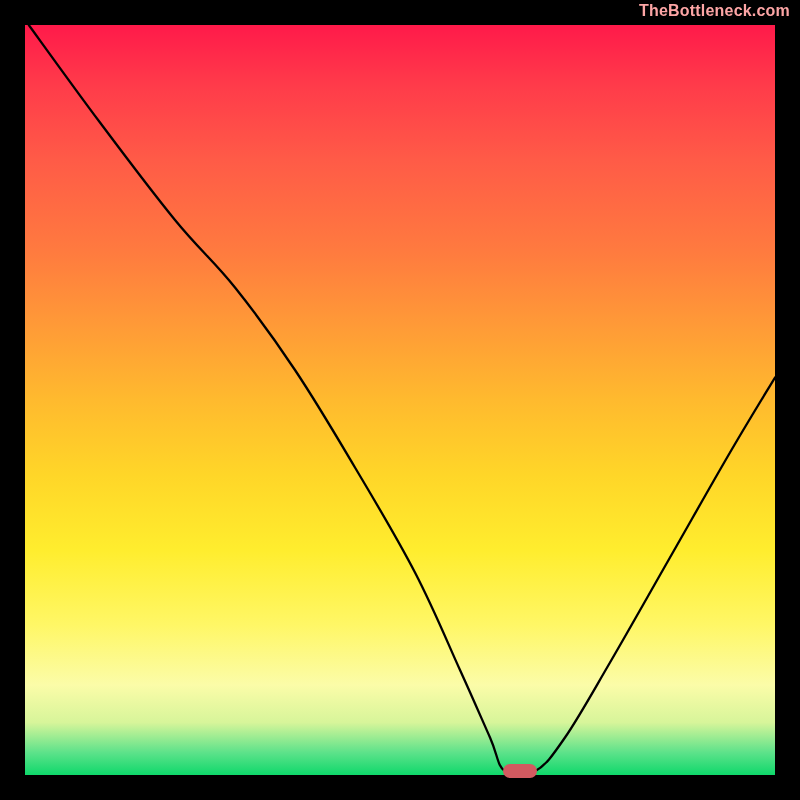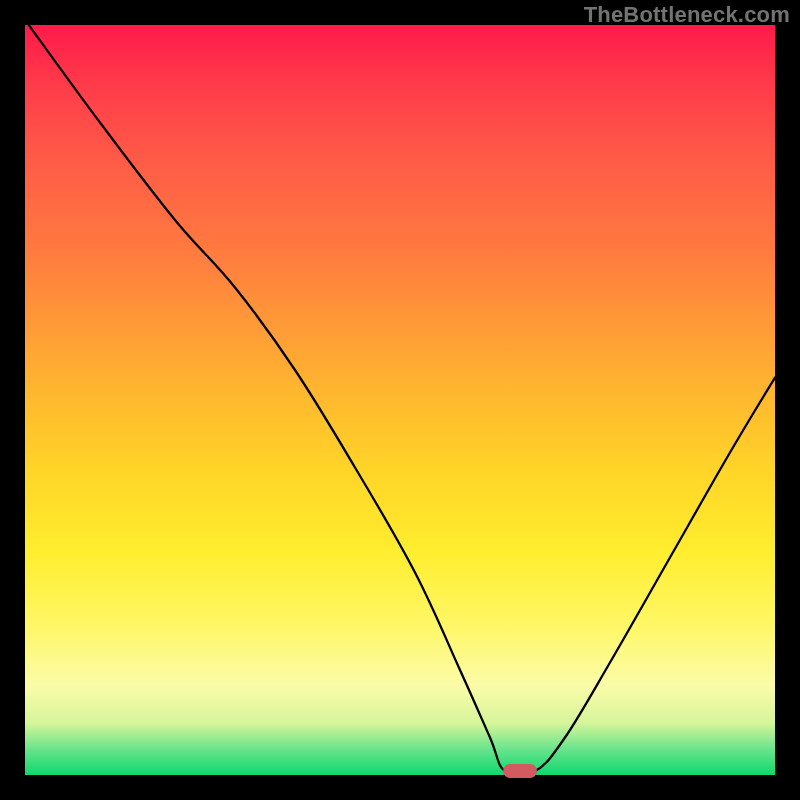--- a/index.html
+++ b/index.html
@@ -14,22 +14,22 @@
   .frame {
     position: relative;
     width: 800px;
     height: 800px;
     background: #000;
   }
   .watermark {
     position: absolute;
     top: 2px;
     right: 10px;
-    color: #737373;
-    font-size: 22px;
+    color: #fca5a5;
+    font-size: 16px;
     font-weight: 600;
     letter-spacing: 0.2px;
     z-index: 10;
   }
   .plot {
     position: absolute;
     left: 25px;
     top: 25px;
     width: 750px;
     height: 750px;

